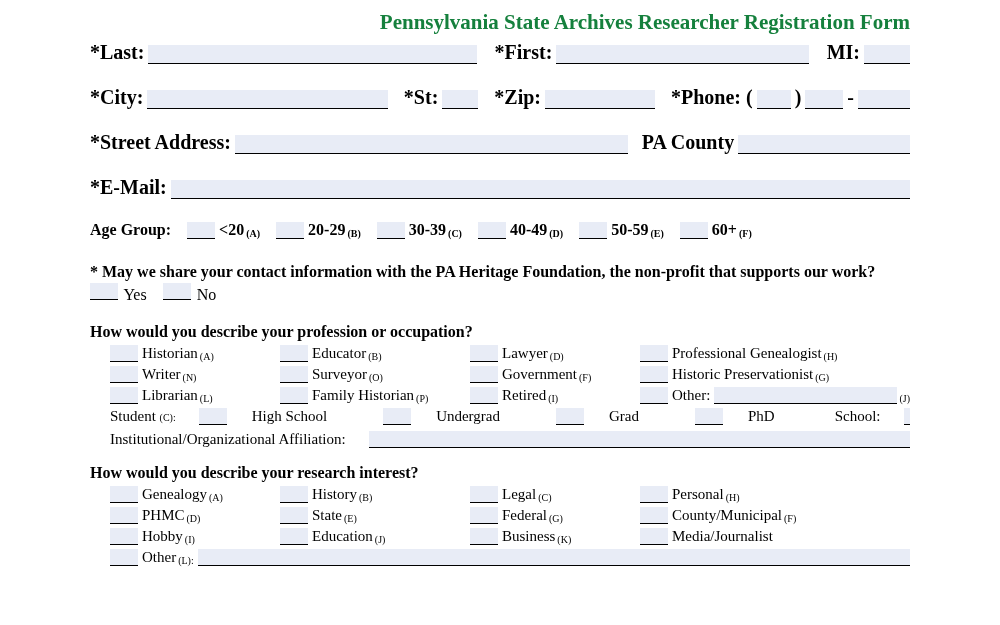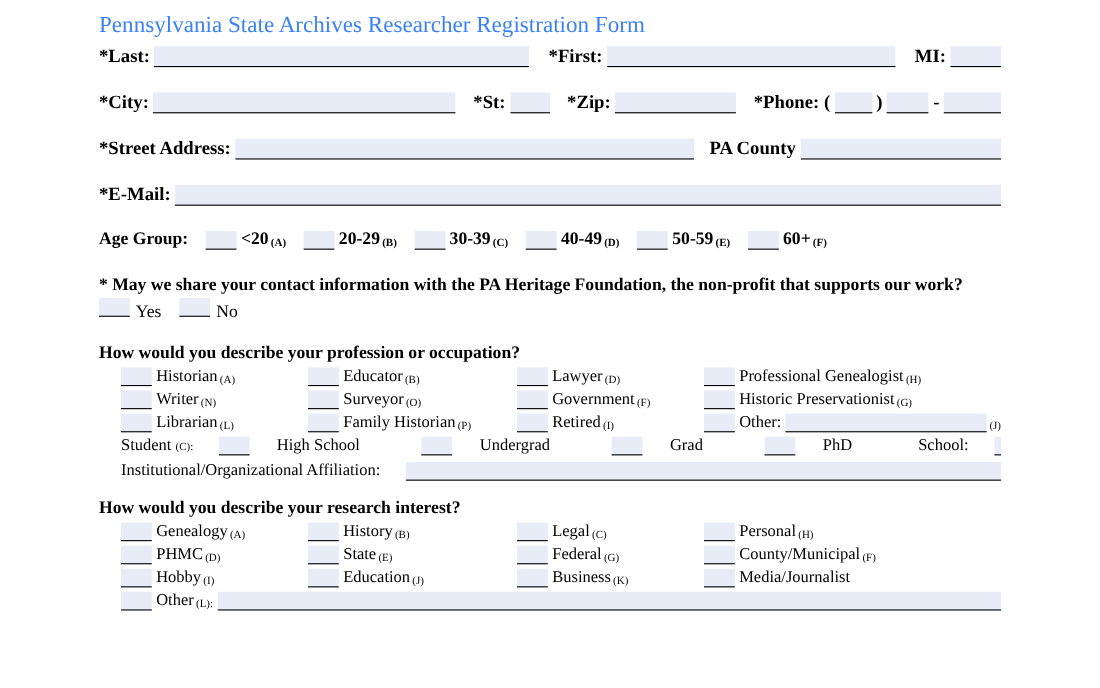--- a/index.html
+++ b/index.html
@@ -6,40 +6,40 @@
     margin: 0;
     font-family: "Times New Roman", Times, serif;
     background: #fff;
     color: #000;
     width: 1000px;
   }
   .page {
     padding: 10px 90px 20px 90px;
   }
   .title {
-    text-align: left;
-    color: #3b82f6;
-    font-weight: normal;
+    text-align: right;
+    color: #15803d;
+    font-weight: bold;
     font-size: 21px;
     margin-bottom: 6px;
   }
   .subtitle {
     text-align: center;
     font-style: italic;
     font-size: 15px;
     margin-bottom: 38px;
   }
   .subtitle .underline { text-decoration: underline; }
   .subtitle .bold { font-weight: bold; font-style: normal; }
   .row {
     display: flex;
     align-items: flex-end;
     gap: 4px;
     margin-bottom: 22px;
-    font-size: 17px;
+    font-size: 20px;
   }
   .lbl { font-weight: bold; white-space: nowrap; }
   .fill {
     border-bottom: 1px solid #000;
     background: #e8ecf6;
     height: 18px;
     display: inline-block;
   }
   .sfill {
     border-bottom: 1px solid #000;

